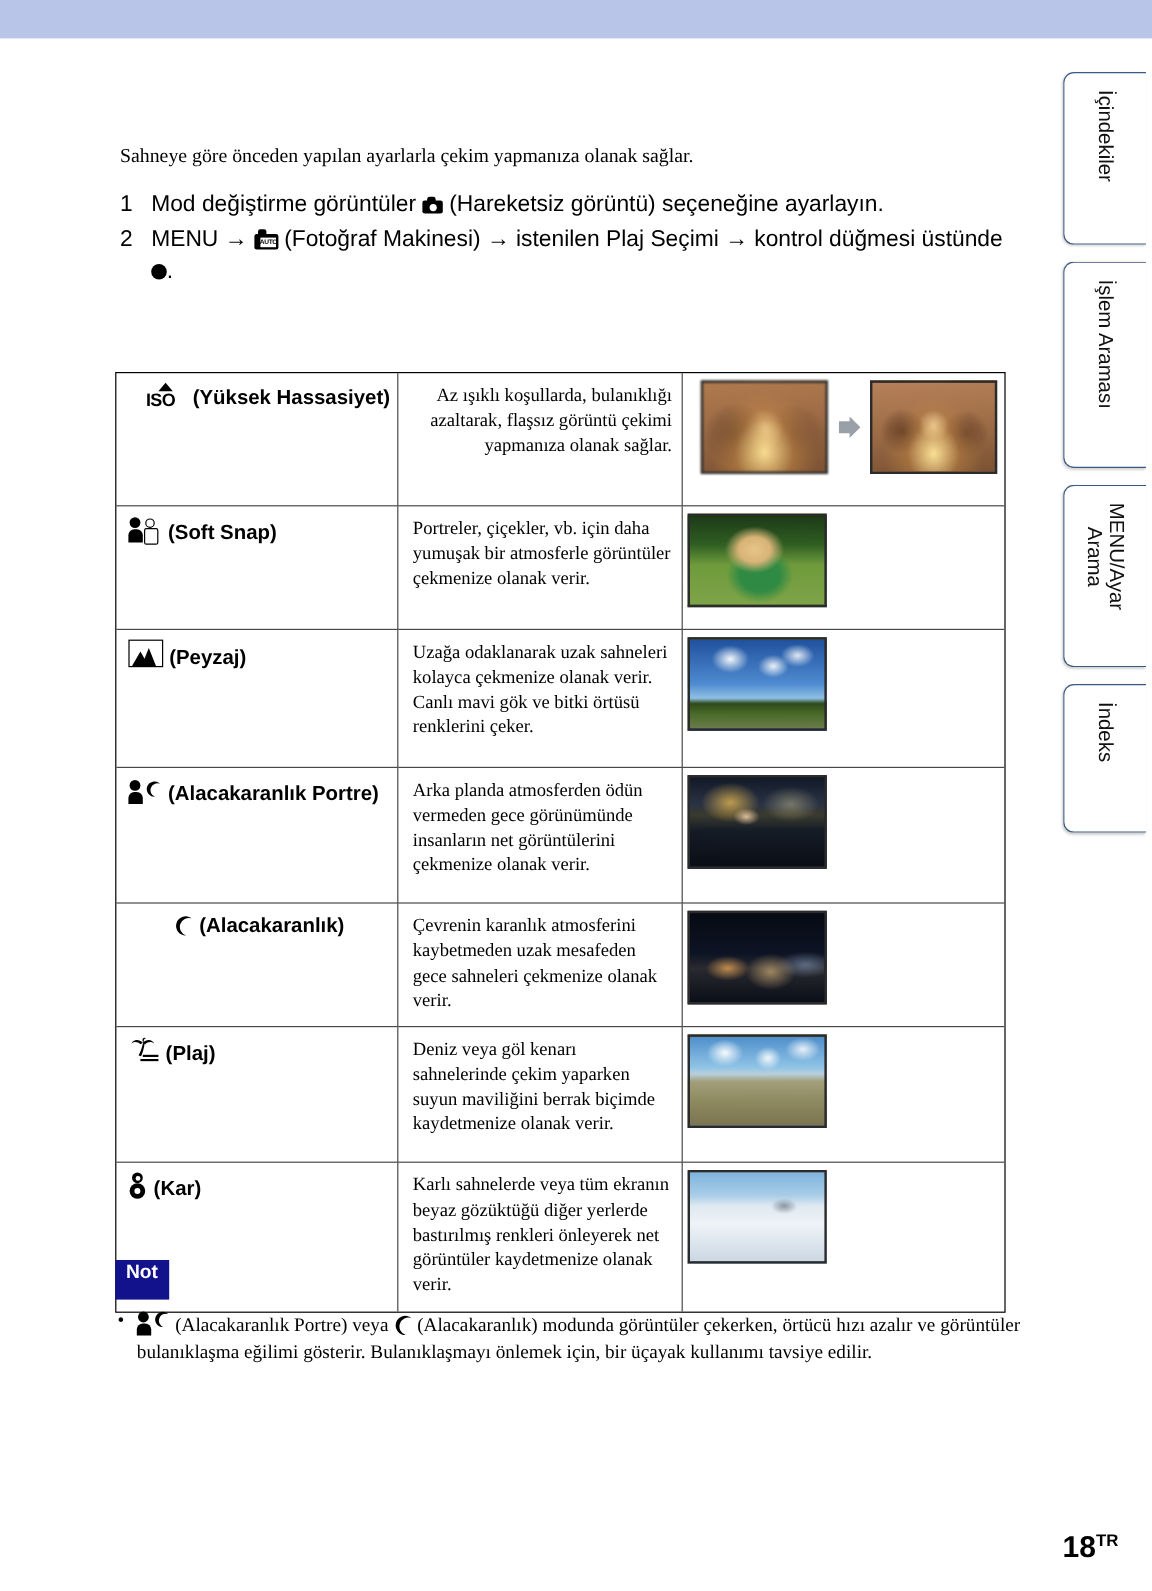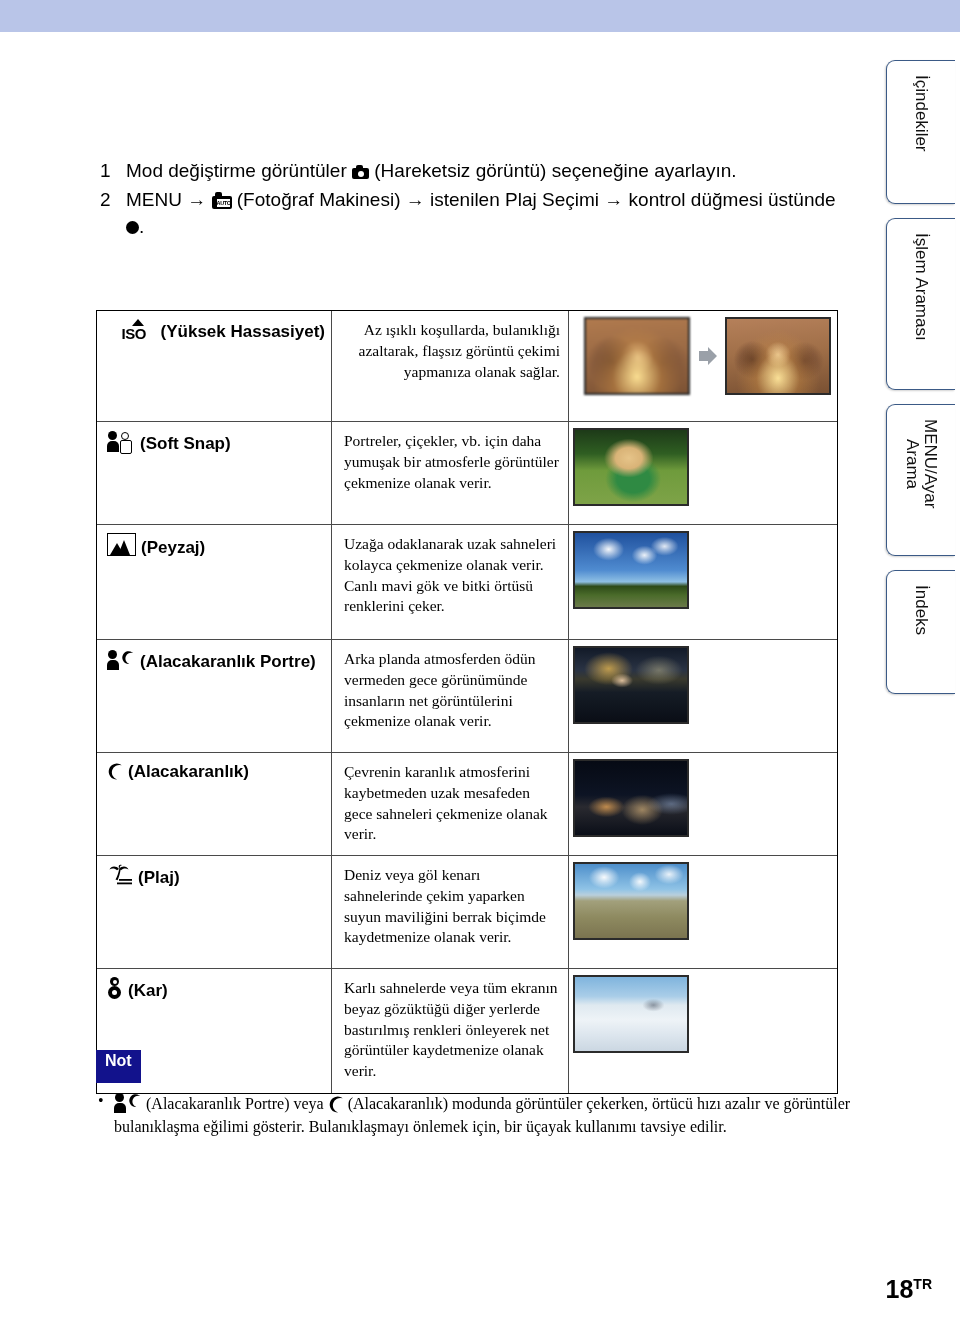--- a/index.html
+++ b/index.html
@@ -161,20 +161,21 @@
   .pgnum sup{font-size:14px;font-weight:bold;}
 </style>
 </head>
 <body>
 
 <div class="topband"></div>
 
 <div class="page">
 
 
+  <div class="intro">Sahneye göre önceden yapılan ayarlarla çekim yapmanıza olanak sağlar.</div>
 
   <div class="steps">
 
     <div class="step">
       <span class="num">1</span>
       <span>Mod değiştirme görüntüler</span>
       <span class="ic-cam">
         <span class="body"></span><span class="bump"></span><span class="lens"></span>
       </span>
       <span>(Hareketsiz görüntü) seçeneğine ayarlayın.</span>
@@ -294,21 +295,21 @@
       <td class="c-pic">
         <span class="ph" style="width:112px;height:74px;background:
               radial-gradient(ellipse at 42% 44%, rgba(228,196,160,.95) 0%, rgba(228,196,160,0) 12%),
               radial-gradient(ellipse at 30% 28%, rgba(240,190,80,.75) 0%, rgba(240,190,80,0) 22%),
               radial-gradient(ellipse at 75% 30%, rgba(210,200,150,.45) 0%, rgba(210,200,150,0) 20%),
               linear-gradient(180deg,#121a28 0%,#2a3344 30%,#3a3a2e 42%,#151c26 60%,#0a0e16 100%);"></span>
       </td>
     </tr>
 
     <tr>
-      <td class="c-icon" style="height:88px;">
+      <td class="c-icon" style="height:88px;text-align:center;">
         <span class="iconlab">
           <span class="iconwrap">
             <span class="ic-moon">
               <svg width="16" height="18" viewBox="0 0 16 18">
                       <path d="M12.6 1.5 A8 8 0 1 0 12.6 16.5 A6.4 6.4 0 1 1 12.6 1.5 Z" fill="#000" transform="rotate(18 8 9)"></path>
                     </svg>
             </span>
           </span><span>(Alacakaranlık)</span>
         </span>
       </td>

